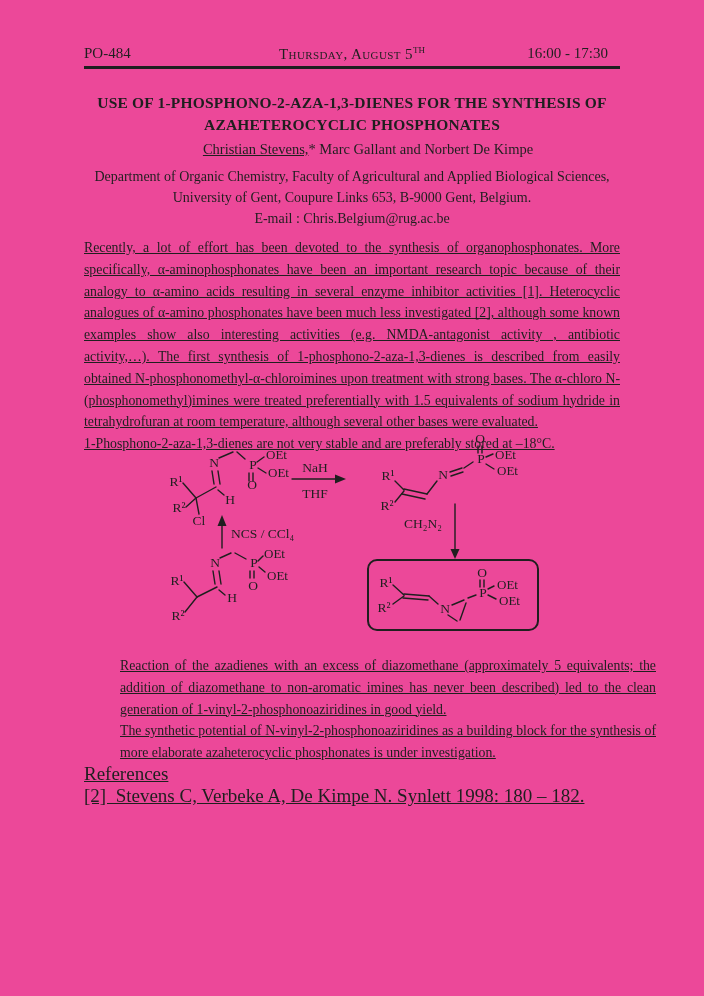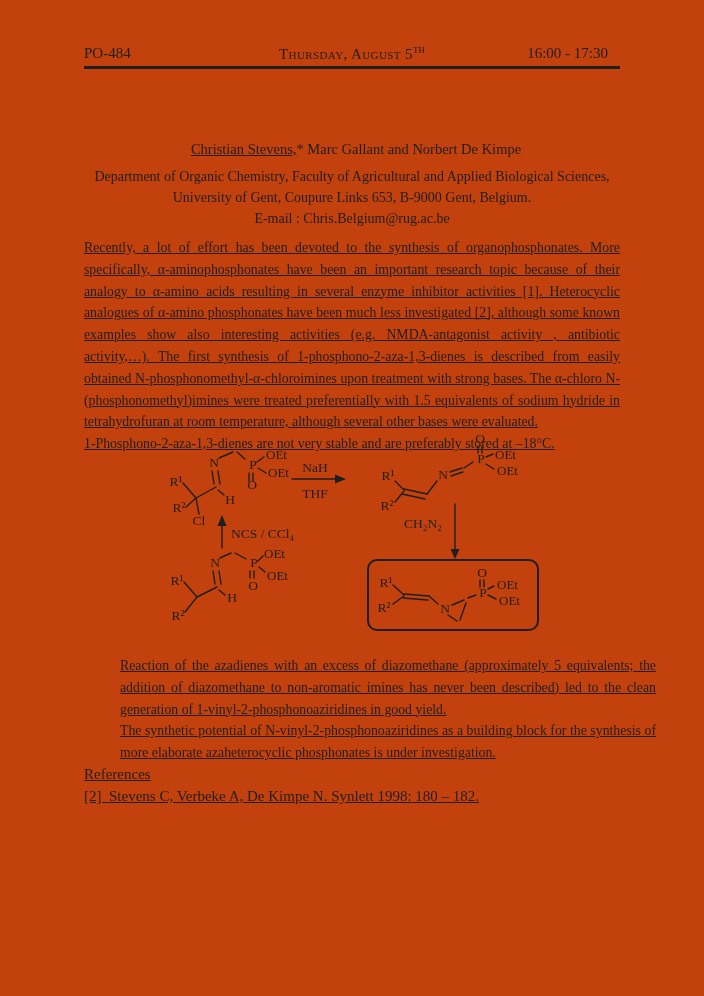--- a/index.html
+++ b/index.html
@@ -1,40 +1,40 @@
 <!DOCTYPE html>
 <html><head>
 <meta charset="utf-8">
 <style>
   html,body{margin:0;padding:0;background:#ffffff;}
   .page{
     position:relative;
     width:704px;height:996px;
-    background:#c2410c;
+    background:#ec4899;
     font-family:"Liberation Serif","DejaVu Serif",serif;
     color:#1f1f1f;
     overflow:hidden;
   }
   
   .hdr{position:absolute;top:45px;left:84px;width:536px;height:20px;font-size:15px;}
   .hdr-code{position:absolute;left:0;top:0;}
   .hdr-date{position:absolute;left:50%;transform:translateX(-50%);top:0;font-variant:small-caps;letter-spacing:.4px;white-space:nowrap;}
   .hdr-date sup{font-size:9px;vertical-align:super;letter-spacing:0;}
   .hdr-time{position:absolute;right:12px;top:0;}
   .hdr-rule{position:absolute;top:66px;left:84px;width:536px;height:2.5px;background:#1f1f1f;}
   
   .title{position:absolute;top:92px;left:84px;width:536px;text-align:center;font-weight:bold;font-size:15.5px;line-height:22px;letter-spacing:.2px;}
-  .authors{position:absolute;top:141px;left:88px;width:536px;text-align:center;font-size:14.5px;}
+  .authors{position:absolute;top:141px;left:100px;width:536px;text-align:center;font-size:14.5px;}
   .authors .u{text-decoration:underline;}
   .affil{position:absolute;top:166px;left:84px;width:536px;text-align:center;font-size:14px;line-height:21px;}
   
   .abstract{position:absolute;top:237px;left:84px;width:536px;font-size:13.8px;line-height:21.8px;text-align:justify;}
   .abstract p,.discussion p,.refs p{margin:0;text-decoration:underline;}
   .discussion{position:absolute;top:655px;left:84px;width:536px;font-size:13.8px;line-height:21.8px;text-align:justify;margin-left:36px;}
-  .refs{position:absolute;top:763px;left:84px;width:536px;font-size:15px;line-height:22px;text-align:left;}
+  .refs{position:absolute;top:763px;left:84px;width:536px;font-size:19px;line-height:22px;text-align:left;}
   
   .scheme{position:absolute;top:428px;left:112px;width:472px;height:232px;}
   .scheme svg{display:block;width:472px;height:232px;}
   .scheme text{font-family:"Liberation Serif","DejaVu Serif",serif;font-size:13.5px;fill:#1f1f1f;}
   .scheme text.small{font-size:13px;}
   .scheme line{stroke:#1f1f1f;stroke-width:1.4;stroke-linecap:round;}
   .scheme polygon{fill:#1f1f1f;}
   .scheme rect.box{fill:none;stroke:#1f1f1f;stroke-width:2;}
 </style>
 </head>
@@ -42,20 +42,24 @@
 
 <div class="page">
 
   <div class="hdr">
     <span class="hdr-code">PO-484</span>
     <span class="hdr-date"><span>Thursday, August 5</span><sup>TH</sup></span>
     <span class="hdr-time">16:00 - 17:30</span>
   </div>
   <div class="hdr-rule"></div>
 
+  <div class="title">
+    <div>USE OF 1-PHOSPHONO-2-AZA-1,3-DIENES FOR THE SYNTHESIS OF</div>
+    <div>AZAHETEROCYCLIC PHOSPHONATES</div>
+  </div>
 
   <div class="authors">
     <span class="u">Christian Stevens,</span><span>*  Marc Gallant and Norbert De Kimpe</span>
   </div>
 
   <div class="affil">
     <div>Department of Organic Chemistry, Faculty of Agricultural and Applied Biological Sciences,</div>
     <div>University of Gent, Coupure Links 653, B-9000 Gent, Belgium.</div>
     <div>E-mail : Chris.Belgium@rug.ac.be</div>
   </div>

